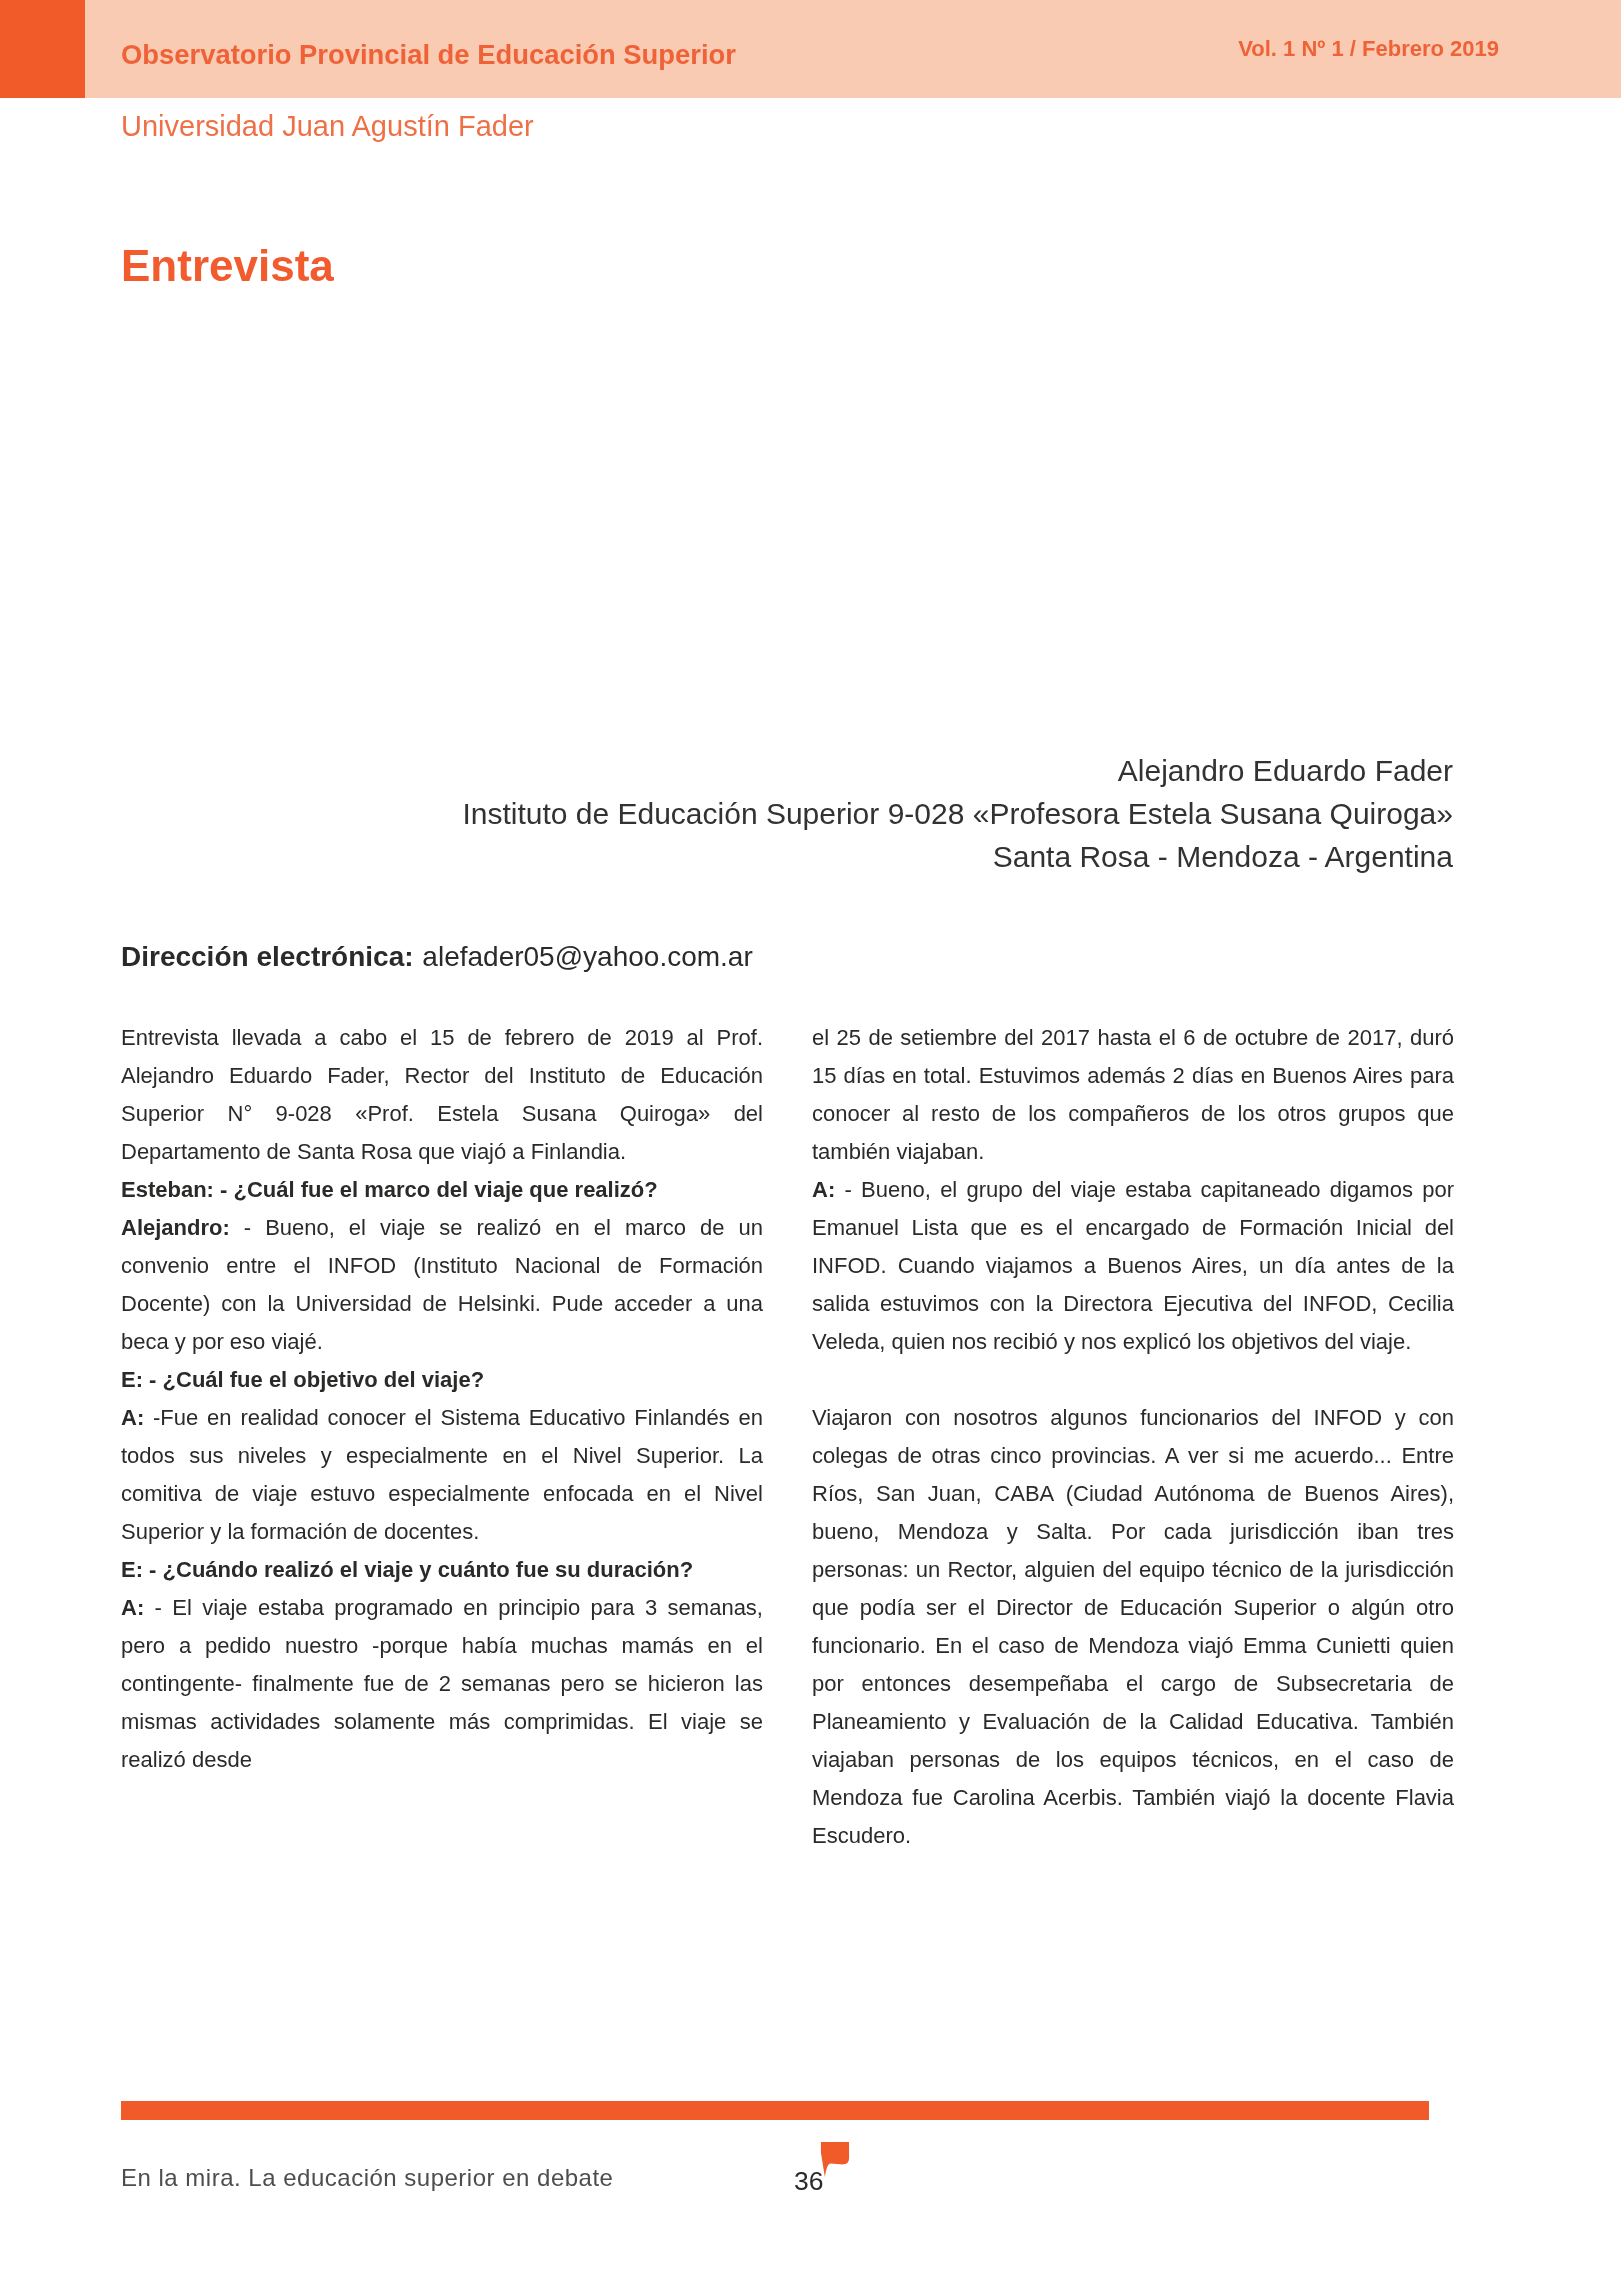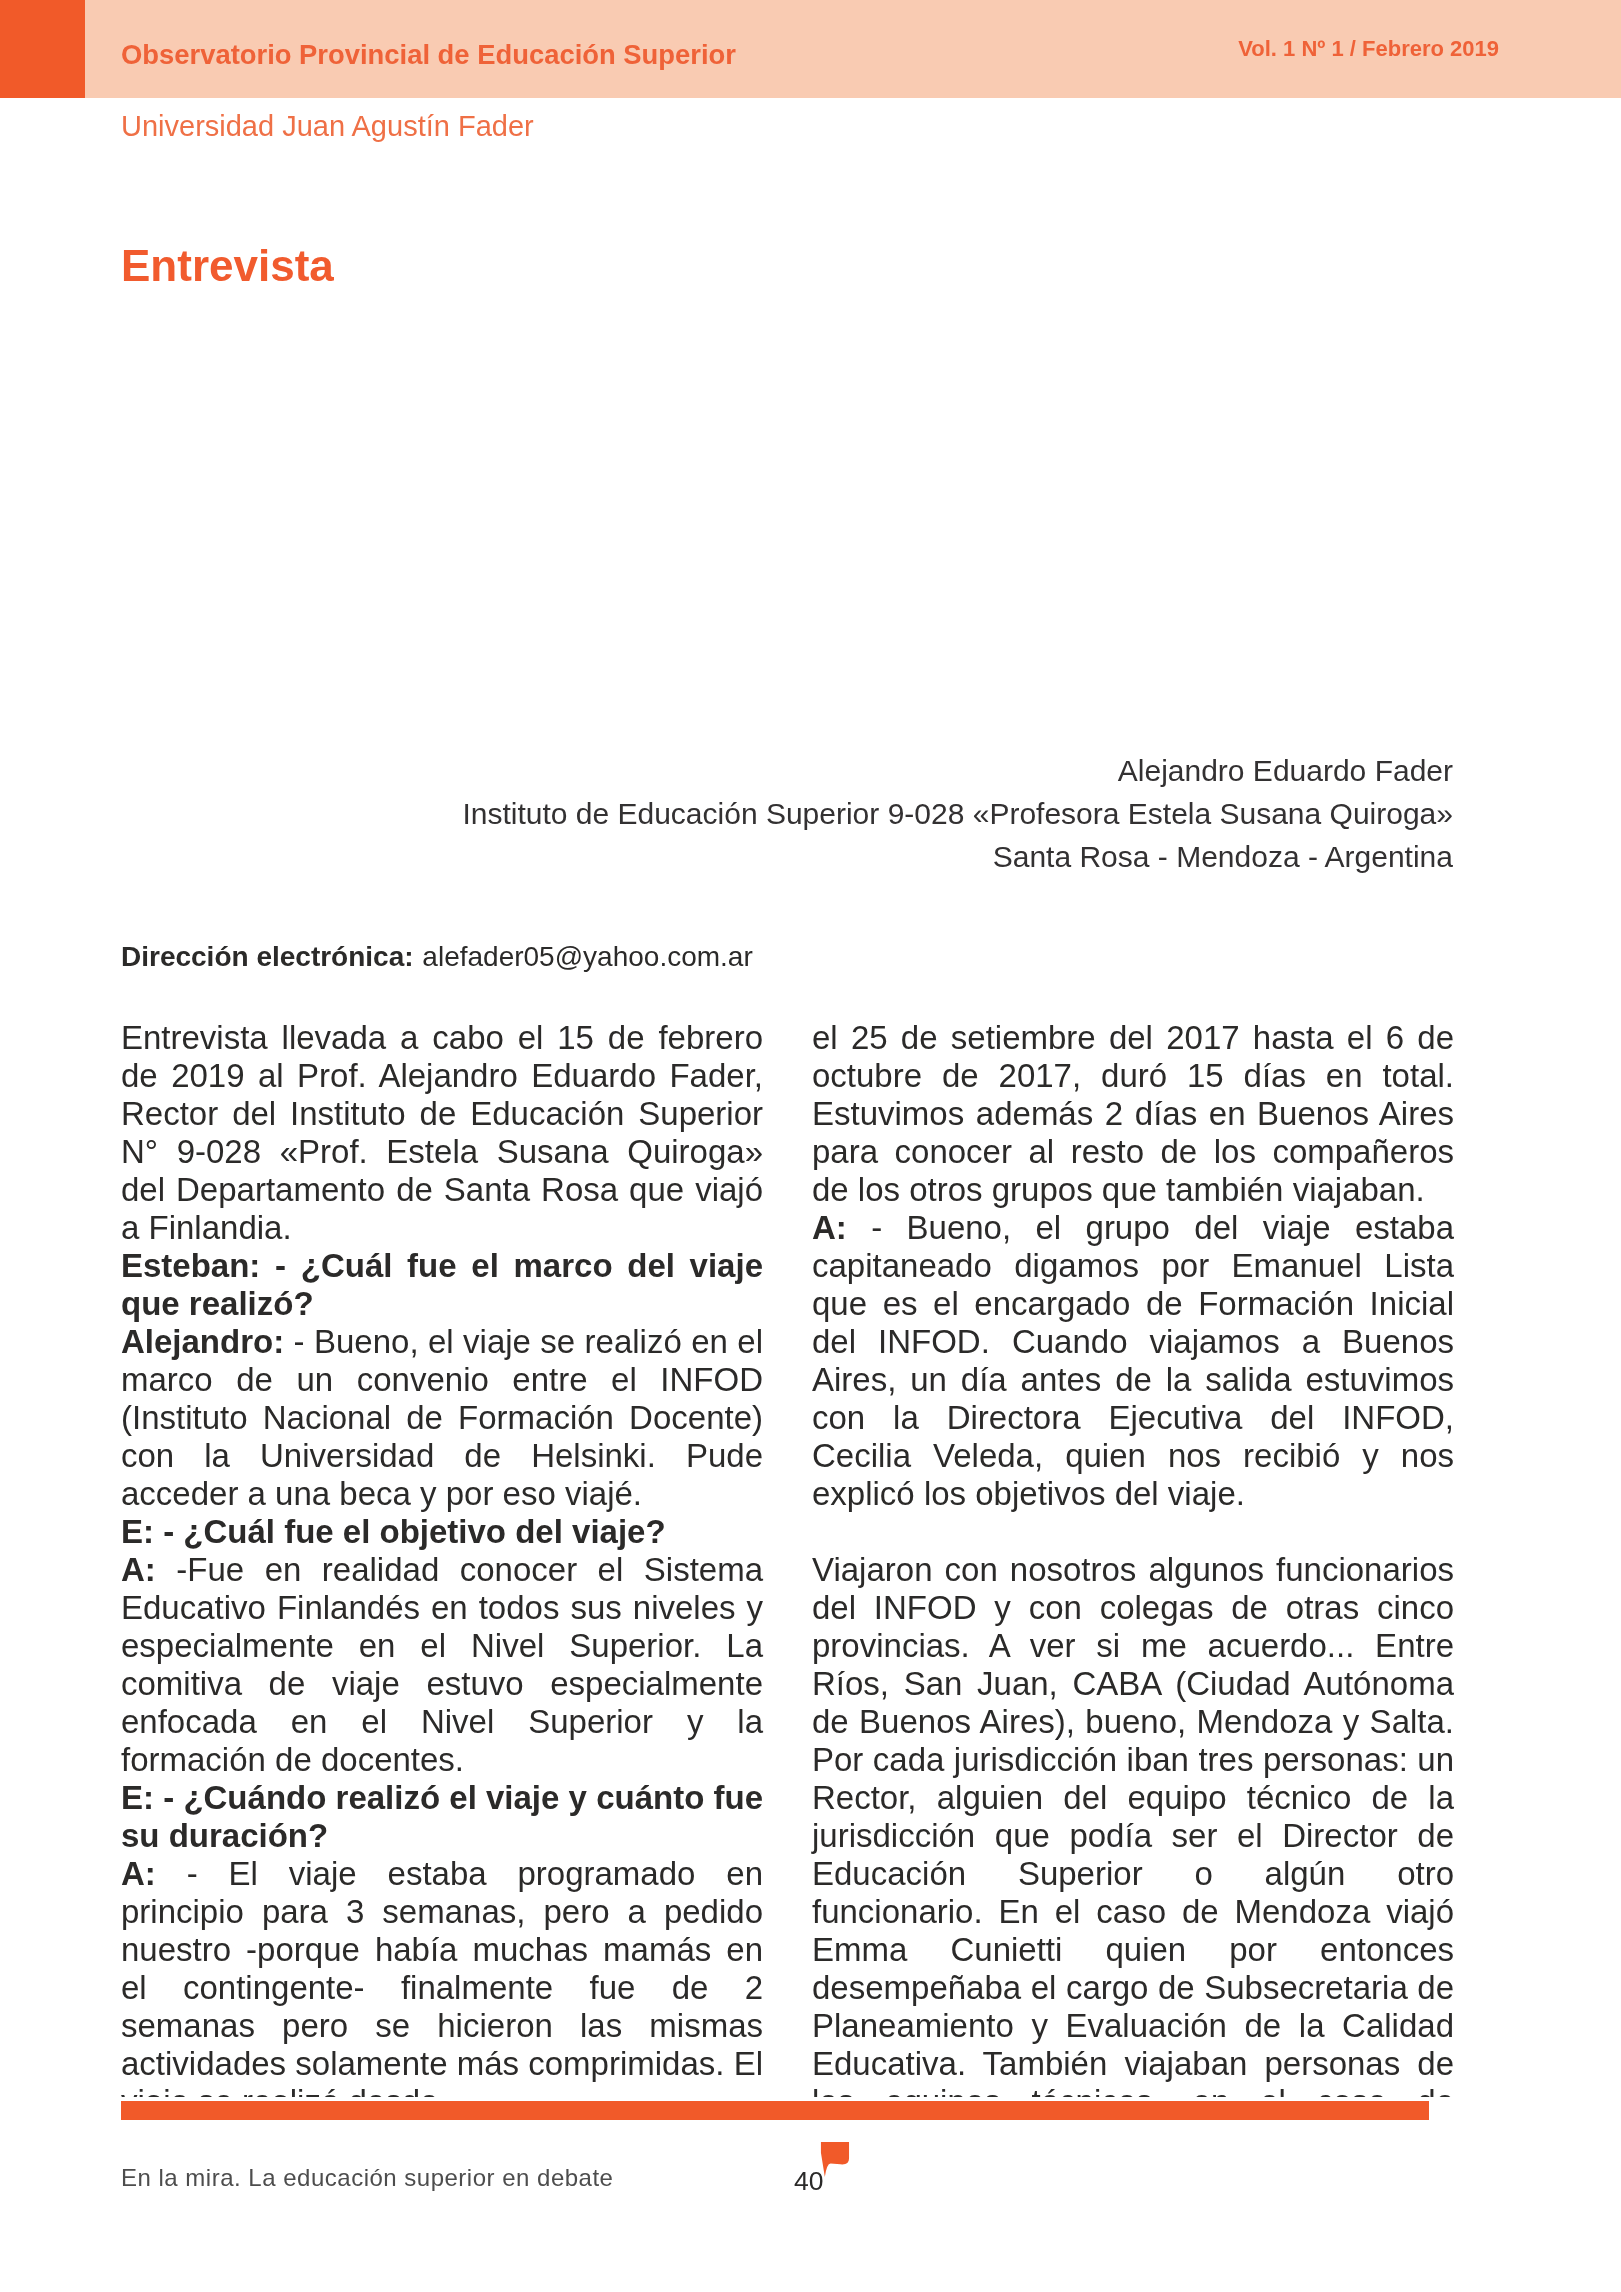--- a/index.html
+++ b/index.html
@@ -64,21 +64,21 @@
   
   .columns{
     position:absolute; left:121px; top:1019px;
     width:1333px; height:1078px;
     display:flex; gap:49px;
     overflow:hidden;
   }
   .col{width:642px;}
   .col p{
     margin:0;
-    font-size:33px; line-height:38px;
+    font-size:22px; line-height:38px;
     color:#2B2A29;
     text-align:justify;
   }
   .col p.para-gap{margin-top:38px;}
   .qa-heading{
     margin:23.5px 0 0 0;
     font-size:26.5px; line-height:35px; font-weight:bold;
     color:#F15F33;
     text-align:left;
   }
@@ -144,16 +144,16 @@
       <p class="para-gap">Viajaron con nosotros algunos funcionarios del INFOD y con colegas de otras cinco provincias. A ver si me acuerdo... Entre Ríos, San Juan, CABA (Ciudad Autónoma de Buenos Aires), bueno, Mendoza y Salta. Por cada jurisdicción iban tres personas: un Rector, alguien del equipo técnico de la jurisdicción que podía ser el Director de Educación Superior o algún otro funcionario. En el caso de Mendoza viajó Emma Cunietti quien por entonces desempeñaba el cargo de Subsecretaria de Planeamiento y Evaluación de la Calidad Educativa. También viajaban personas de los equipos técnicos, en el caso de Mendoza fue Carolina Acerbis. También viajó la docente Flavia Escudero.</p>
     </div>
 
   </div>
 
   <div class="footer-bar"></div>
   <div class="footer-tagline">En la mira. La educación superior en debate</div>
   <svg class="page-flag" viewBox="0 0 32 38" xmlns="http://www.w3.org/2000/svg">
     <path d="M 6 37 L 2 12 L 2 1 L 31 1 L 31 18 Q 31 25 22 24 L 12 23 Q 8 23 6 37 Z" fill="#F15A29"></path>
   </svg>
-  <div class="page-number">40</div>
+  <div class="page-number">36</div>
 
 </div>
 
 
 </body></html>

